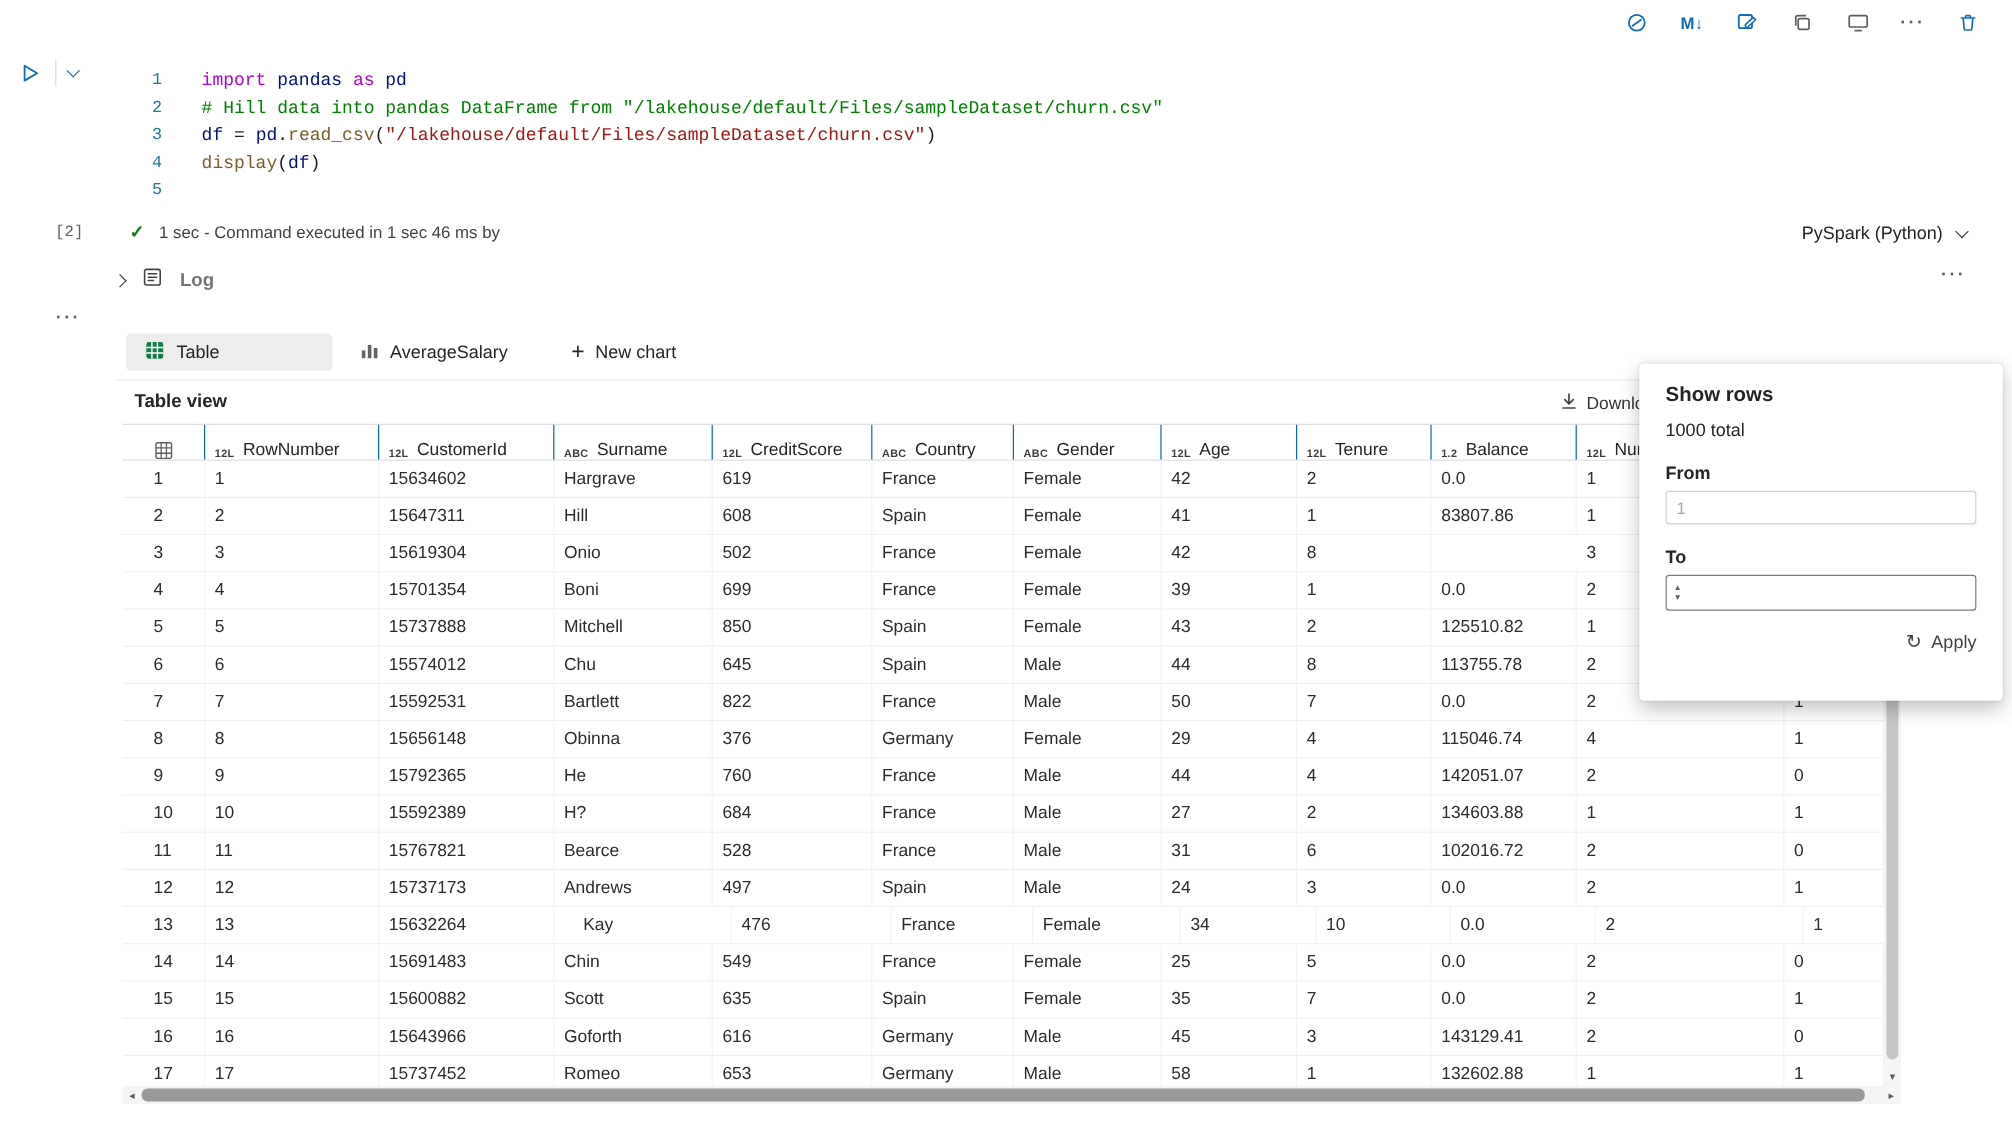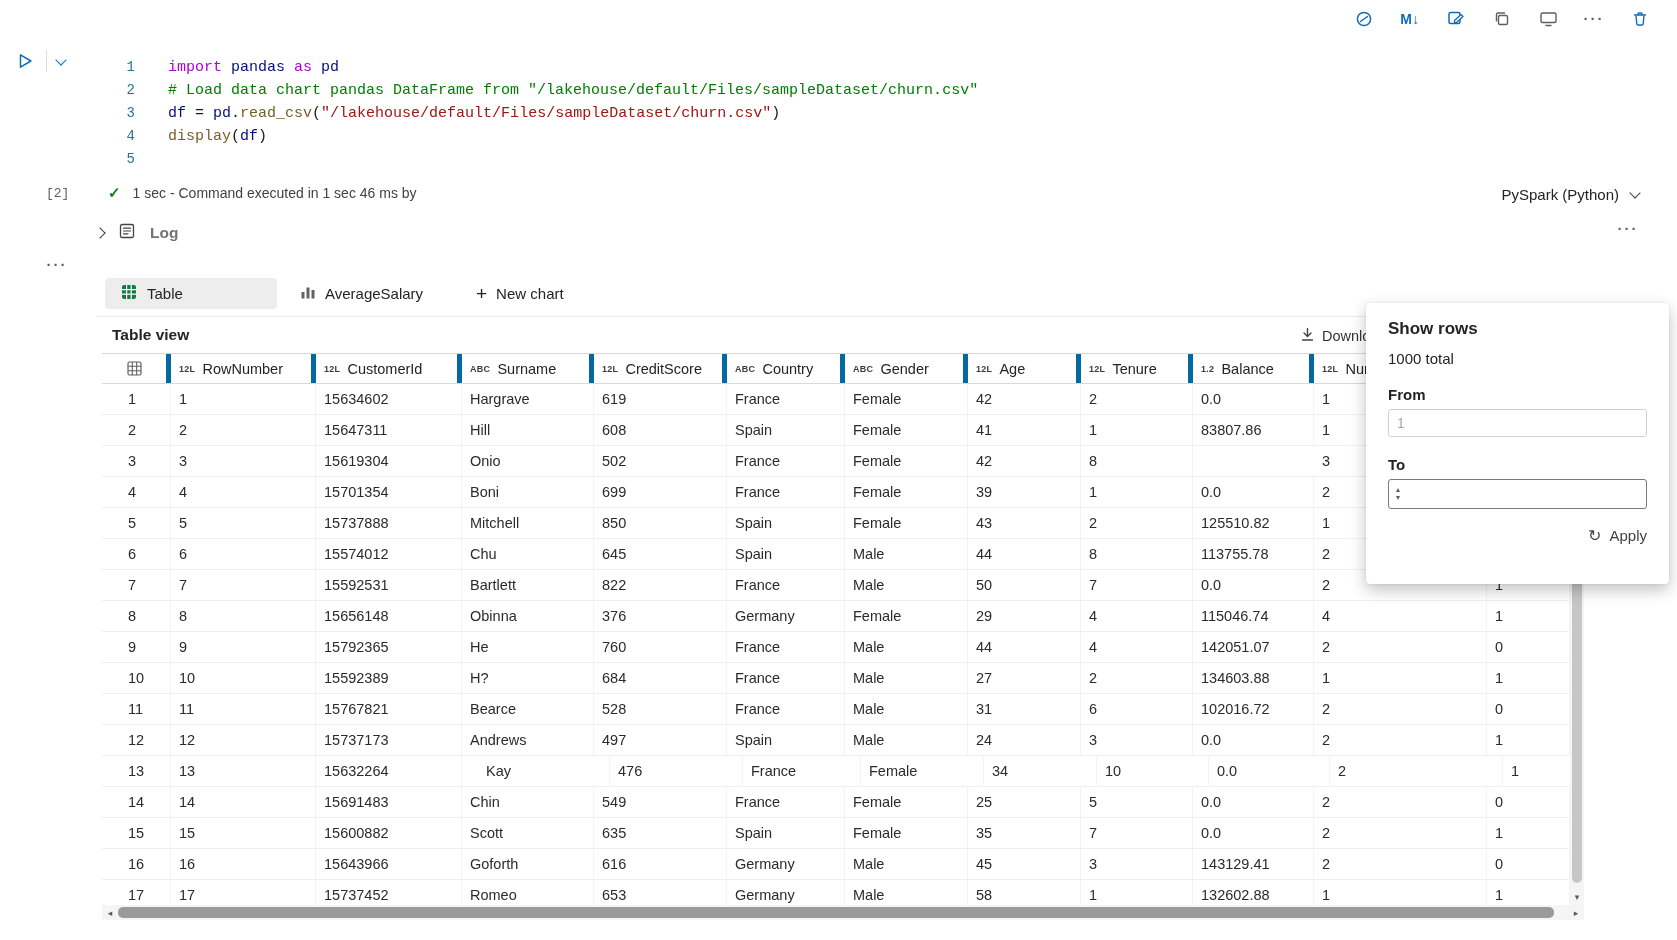--- a/index.html
+++ b/index.html
@@ -58,21 +58,21 @@
   .settings-btn .chev{color:#424242;margin-top:-3px;margin-left:2px}
 
   
   .tv-bar{position:absolute;left:96px;top:316px;width:1488px;height:37px;border-top:1px solid #ebebeb}
   .tv-title{position:absolute;left:16px;top:9px;font-size:15.5px;font-weight:bold}
   .download{position:absolute;left:1204px;top:10px;display:flex;align-items:center;gap:7px;font-size:14.5px;color:#333;cursor:pointer;white-space:nowrap}
 
   
   .table-area{position:absolute;left:102px;top:353px;width:1468px;height:552px;overflow:hidden;font-size:14.5px}
   .thead{display:flex;height:31px;border-top:1px solid #d9d9d9;border-bottom:1px solid #d9d9d9;background:#fff}
-  .th{display:flex;align-items:center;padding-left:8px;border-right:5px solid #0369a1;overflow:hidden;white-space:nowrap;color:#242424;flex:none;cursor:pointer}
+  .th{display:flex;align-items:flex-end;padding-left:8px;border-right:1px solid #0369a1;overflow:hidden;white-space:nowrap;color:#242424;flex:none;cursor:pointer}
   .th.rowhead{justify-content:center;padding-left:0}
   .badge{font-size:9px;font-weight:bold;color:#3d3d3d;margin-right:7px;letter-spacing:.3px}
   .tr{display:flex;height:31px;border-bottom:1px solid #efefef;background:#fff}
   .td{display:flex;align-items:center;padding-left:8px;border-right:1px solid #f3f3f3;overflow:hidden;white-space:nowrap;color:#2b2b2b;flex:none}
   .td.rownum{padding-left:26px}
 
   
   .vscroll{position:absolute;left:1570px;top:353px;width:14px;height:552px;background:#f5f5f5;z-index:5}
   .vthumb{position:absolute;left:2px;top:6px;bottom:22px;width:10px;background:#c6c6c6;border-radius:5px}
   .varrow{position:absolute;left:0;bottom:0;width:14px;height:16px;display:flex;align-items:center;justify-content:center;font-size:9px;color:#5a5a5a;background:#f5f5f5}
@@ -146,21 +146,21 @@
           <path d="M5.5 3.8v12.4l10.4-6.2z" fill="none" stroke="#0F6CBD" stroke-width="1.5" stroke-linejoin="round"></path>
         </svg>
     </span>
     <span class="vdiv"></span>
     <span style="color:#0F6CBD;margin-top:-4px"><span class="chev"></span></span>
   </div>
 
   <div class="code-block">
     <div>
         <div class="code-line"><span class="gutter">1</span><span class="code-text"><span class="tok-kw">import</span><span class="tok-pl"> </span><span class="tok-id">pandas</span><span class="tok-pl"> </span><span class="tok-kw">as</span><span class="tok-pl"> </span><span class="tok-id">pd</span></span></div>
-        <div class="code-line"><span class="gutter">2</span><span class="code-text"><span class="tok-cm"># Load data chart pandas DataFrame from "/lakehouse/default/Files/sampleDataset/churn.csv"</span></span></div>
+        <div class="code-line"><span class="gutter">2</span><span class="code-text"><span class="tok-cm"># Hill data into pandas DataFrame from "/lakehouse/default/Files/sampleDataset/churn.csv"</span></span></div>
         <div class="code-line"><span class="gutter">3</span><span class="code-text"><span class="tok-id">df</span><span class="tok-pl"> = </span><span class="tok-id">pd</span><span class="tok-pl">.</span><span class="tok-fn">read_csv</span><span class="tok-pl">(</span><span class="tok-str">"/lakehouse/default/Files/sampleDataset/churn.csv"</span><span class="tok-pl">)</span></span></div>
         <div class="code-line"><span class="gutter">4</span><span class="code-text"><span class="tok-fn">display</span><span class="tok-pl">(</span><span class="tok-id">df</span><span class="tok-pl">)</span></span></div>
         <div class="code-line"><span class="gutter">5</span><span class="code-text"></span></div>
       </div>
   </div>
 
   <div class="exec-count">[2]</div>
   <div class="status-row">
     <span class="check">✓</span>
     <span>1 sec - Command executed in 1 sec 46 ms by</span>

